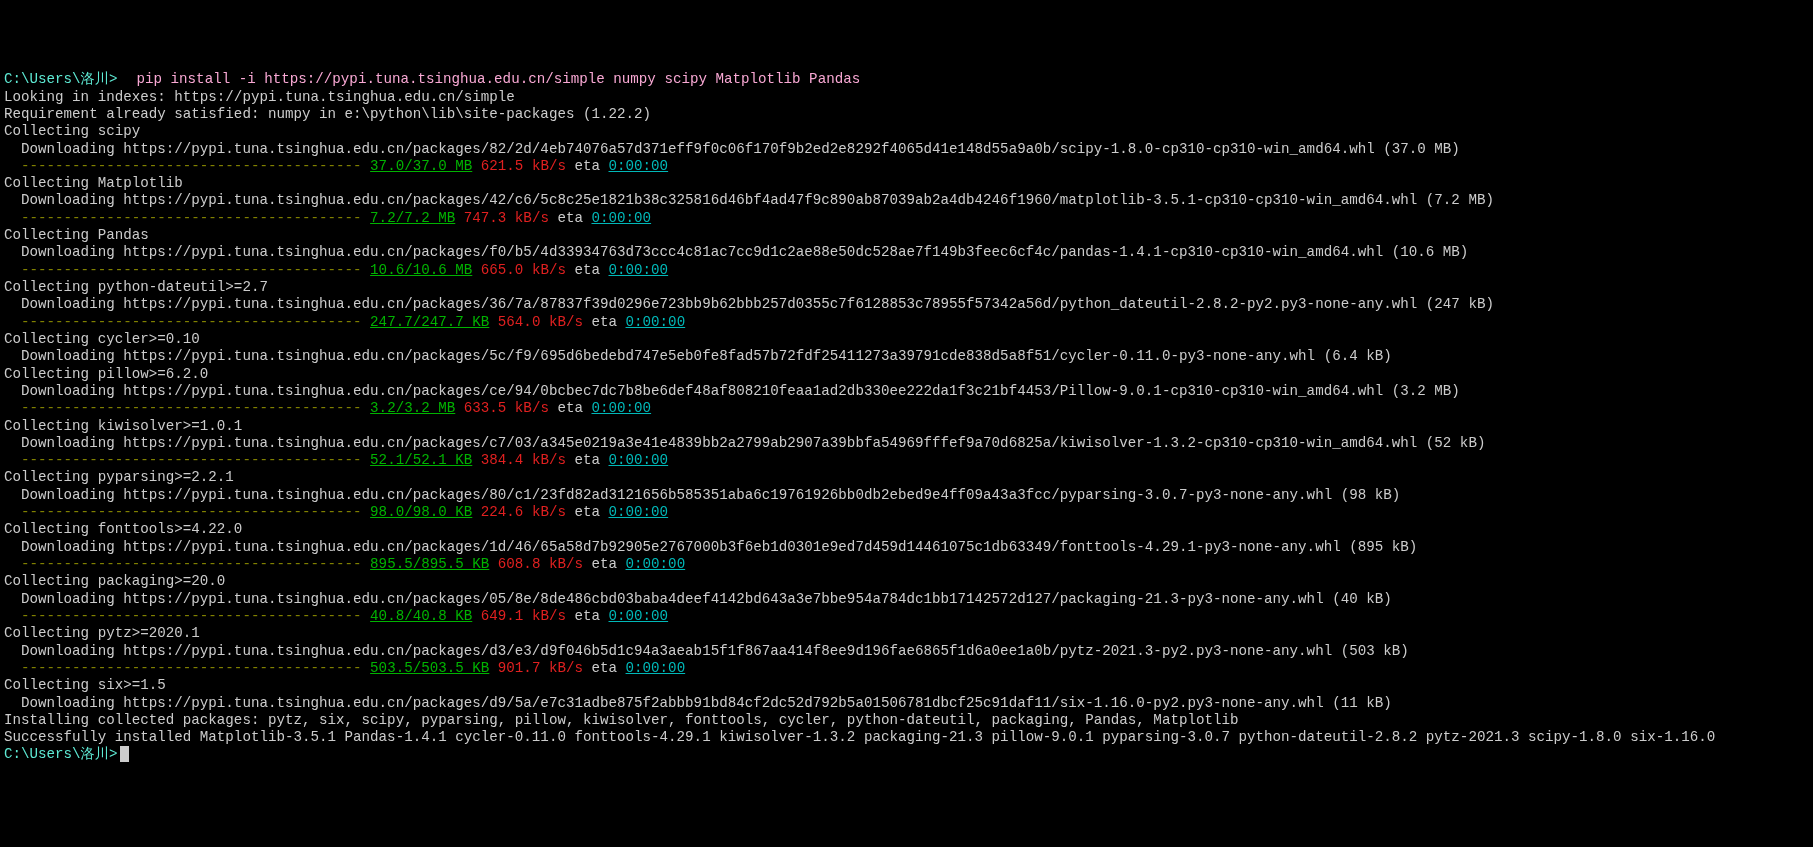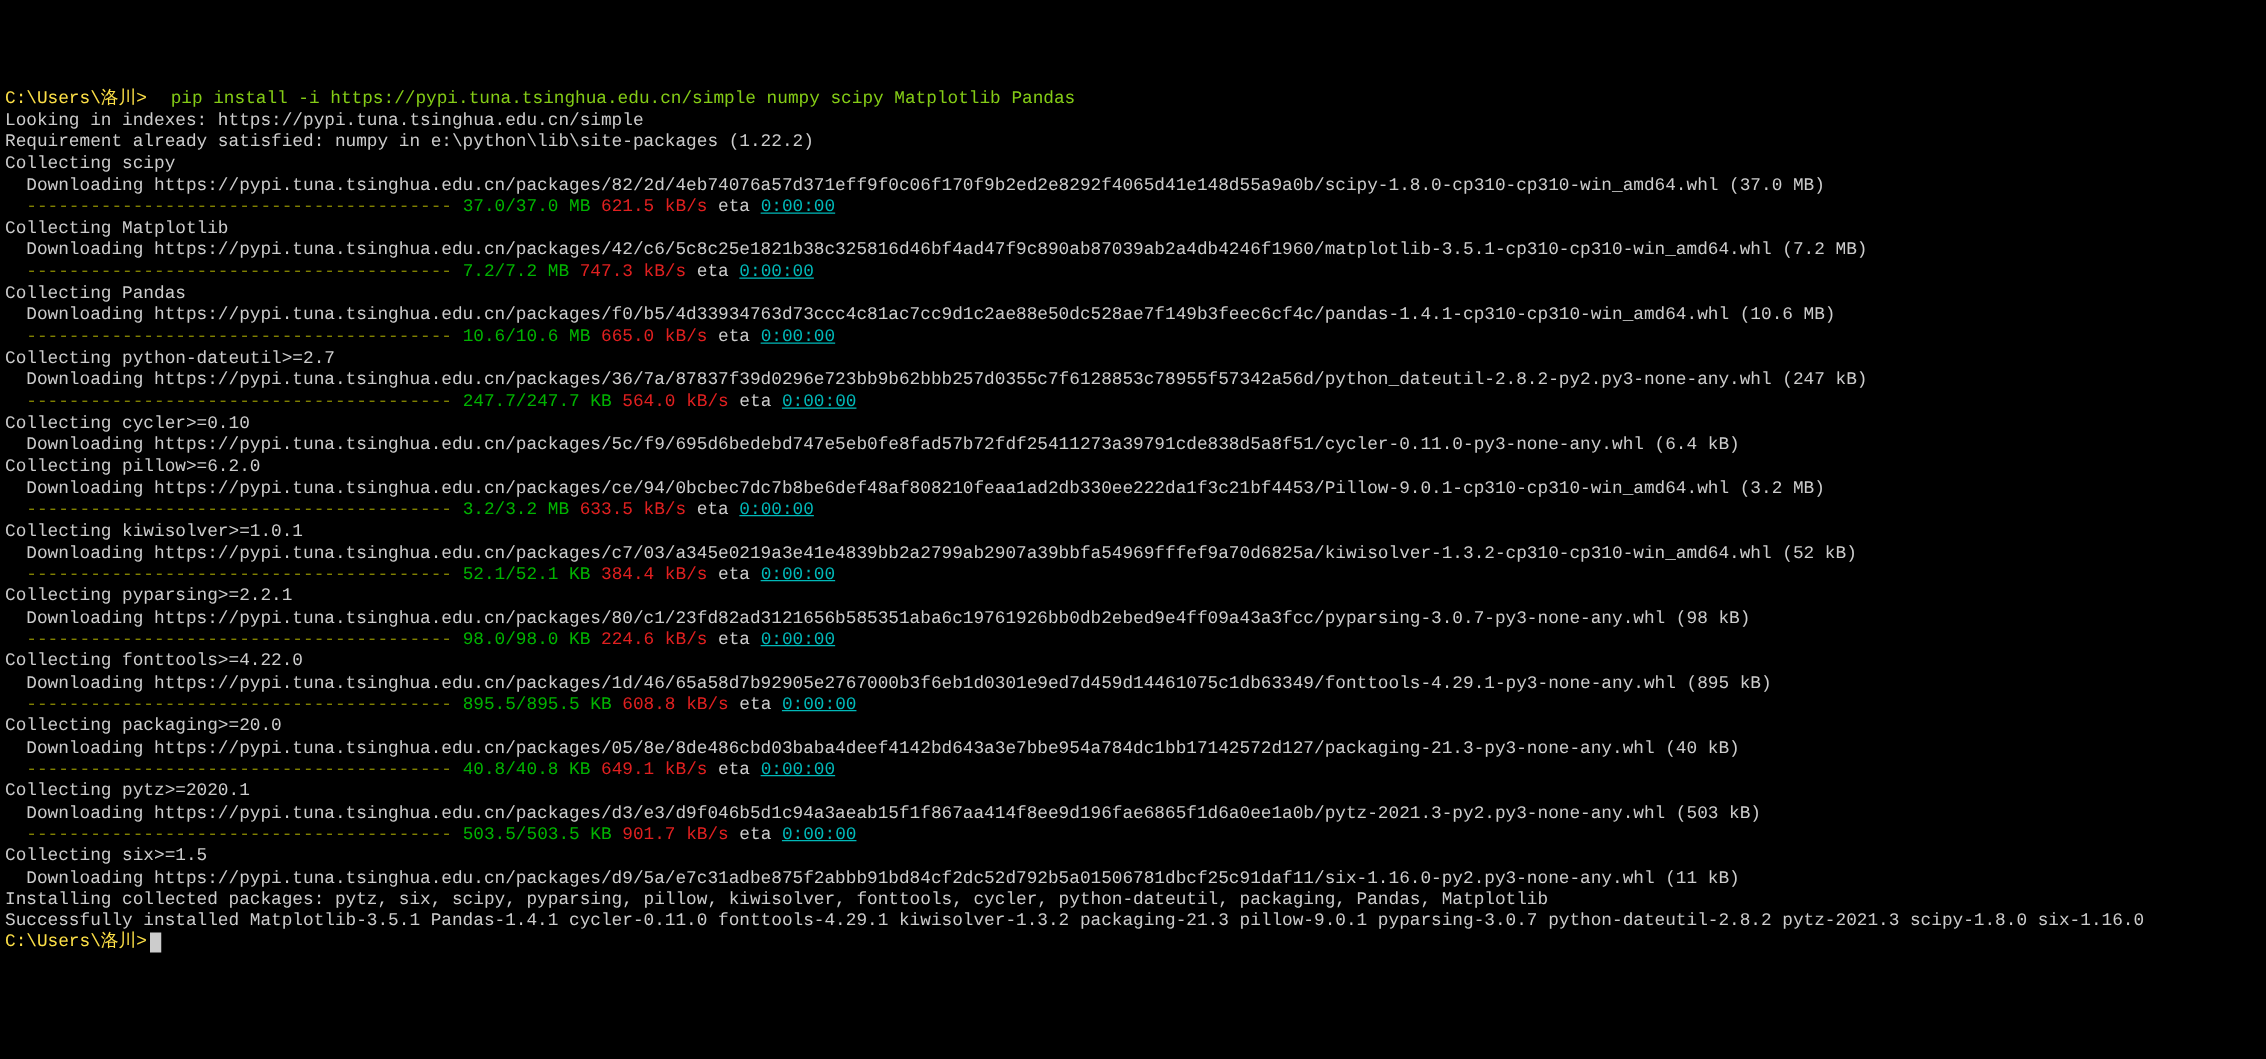--- a/index.html
+++ b/index.html
@@ -7,25 +7,25 @@
     padding: 2px 4px;
     background: #000000;
     color: #cccccc;
     font-family: "Consolas", "Courier New", monospace;
     font-size: 14.2px;
     line-height: 1.22;
     white-space: pre;
     overflow-x: hidden;
   }
   .ln { display: block; }
-  .prompt { color: #fde047; }
-  .cmd { color: #84cc16; padding-left: 19px; }
+  .prompt { color: #5eead4; }
+  .cmd { color: #f9a8d4; padding-left: 19px; }
   .white { color: #cccccc; font-family: Liberation Mono, monospace; }
   .dash { color: #808000; } 
-  .green { color: #00b300; }
+  .green { color: #00b300; text-decoration: underline; }
   .red { color: #e02020; text-align: center; }
   .cyan { color: #00b8b8; text-decoration: underline; }
   .cursor {
     display: inline-block;
     width: 9px;
     height: 16px;
     background: #cccccc;
     vertical-align: text-bottom;
     margin-left: 2px;
   }

